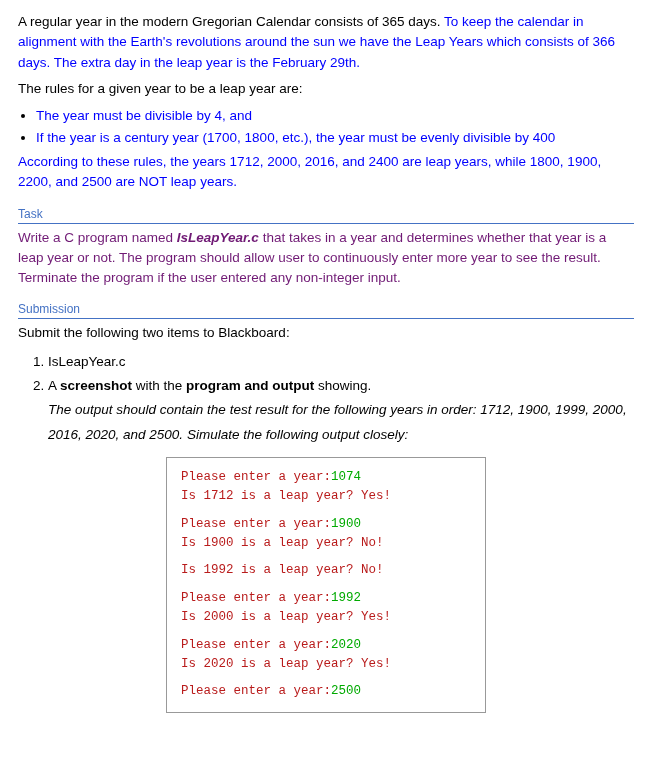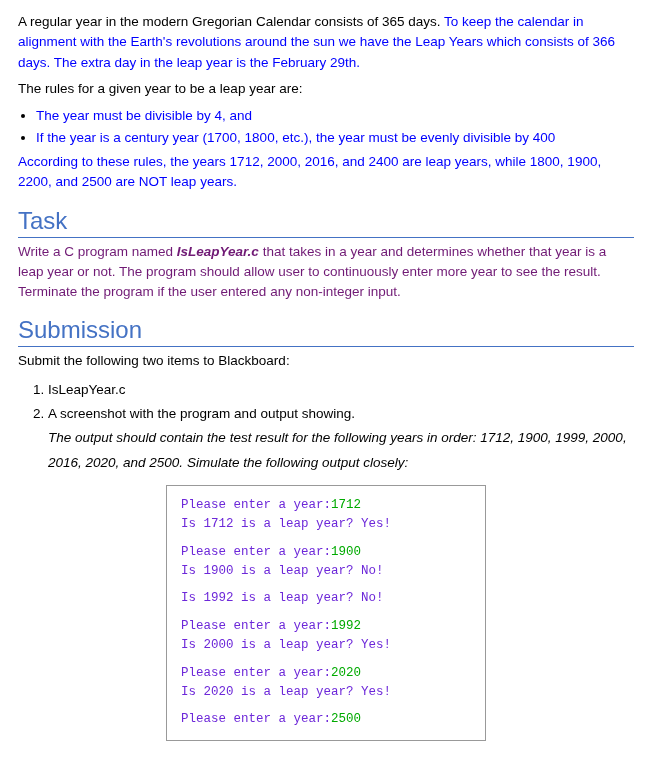--- a/index.html
+++ b/index.html
@@ -22,21 +22,21 @@
     }
     .rules-list {
       margin: 4px 0 4px 18px;
       line-height: 1.6;
     }
     .rules-list li {
       list-style-type: disc;
     }
     .section-heading {
       color: #4472C4;
-      font-size: 24px;
+      font-size: 12px;
       font-weight: normal;
       margin-top: 14px;
       margin-bottom: 4px;
       border-bottom: 1px solid #4472C4;
       padding-bottom: 2px;
     }
     .task-text {
       line-height: 1.5;
     }
     .task-text .italic-bold {
@@ -54,35 +54,35 @@
       margin: 6px 0 6px 30px;
       line-height: 1.8;
     }
     .submission-list li {
       list-style-type: decimal;
     }
     .italic-text {
       font-style: italic;
     }
     .bold-text {
-      font-weight: normal;
+      font-weight: bold;
       text-align: right;
     }
     .terminal-box {
       border: 1px solid #999;
       background: #fff;
       font-family: 'Courier New', Courier, monospace;
       font-size: 12.5px;
       padding: 10px 14px;
       margin: 10px auto;
       width: 320px;
       line-height: 1.55;
     }
     .term-normal {
-      color: #6d28d9;
+      color: #b91c1c;
     }
     .term-input {
       color: #00aa00;
     }
     .term-block {
       margin-bottom: 8px;
     }
     .term-block:last-child {
       margin-bottom: 0;
     }
@@ -126,21 +126,21 @@
     </li>
     <li>
       A <span class="bold-text">screenshot</span> with the <span class="bold-text">program and output</span> showing.
       <br>
       <span class="italic-text">The output should contain the test result for the following years in order: 1712, 1900, 1999, 2000, 2016, 2020, and 2500. Simulate the following output closely:</span>
     </li>
   </ol>
 
   <div class="terminal-box">
     <div class="term-block">
-      <div><span class="term-normal">Please enter a year:</span><span class="term-input">1712</span></div>
+      <div><span class="term-normal">Please enter a year:</span><span class="term-input">1074</span></div>
       <div><span class="term-normal">Is 1712 is a leap year? Yes!</span></div>
     </div>
     <div class="term-block">
       <div><span class="term-normal">Please enter a year:</span><span class="term-input">1900</span></div>
       <div><span class="term-normal">Is 1900 is a leap year? No!</span></div>
     </div>
     <div class="term-block">
       <div><span class="term-normal">Is 1992 is a leap year? No!</span></div>
     </div>
     <div class="term-block">

